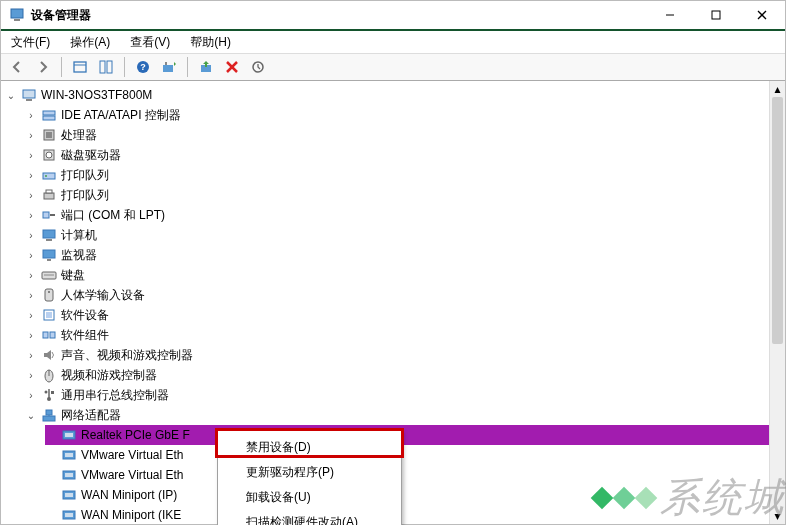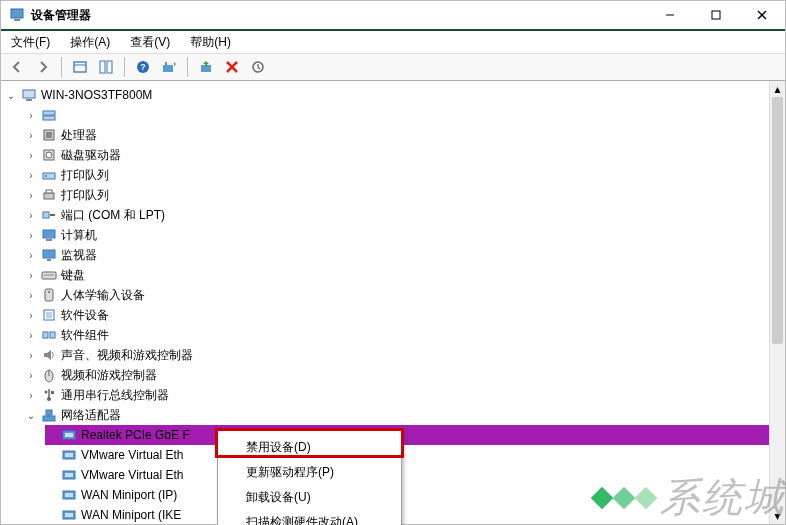--- a/index.html
+++ b/index.html
@@ -168,20 +168,21 @@
         <ul id="device-categories">
             <li>
               <div class="node">
                 <span class="expander">›</span>
                 <span class="dev-icon">
                   <svg viewBox="0 0 16 16" width="16" height="16">
                     <rect x="2" y="4" width="12" height="4" fill="#b8d0f0" stroke="#3a78b8"></rect>
                     <rect x="2" y="9" width="12" height="4" fill="#b8d0f0" stroke="#3a78b8"></rect>
                   </svg>
                 </span>
+                <span class="node-label">IDE ATA/ATAPI 控制器</span>
               </div>
             </li>
             <li>
               <div class="node">
                 <span class="expander">›</span>
                 <span class="dev-icon">
                   <svg viewBox="0 0 16 16" width="16" height="16">
                     <rect x="3" y="3" width="10" height="10" fill="#ccc" stroke="#666"></rect>
                     <rect x="5" y="5" width="6" height="6" fill="#888"></rect>
                   </svg>

